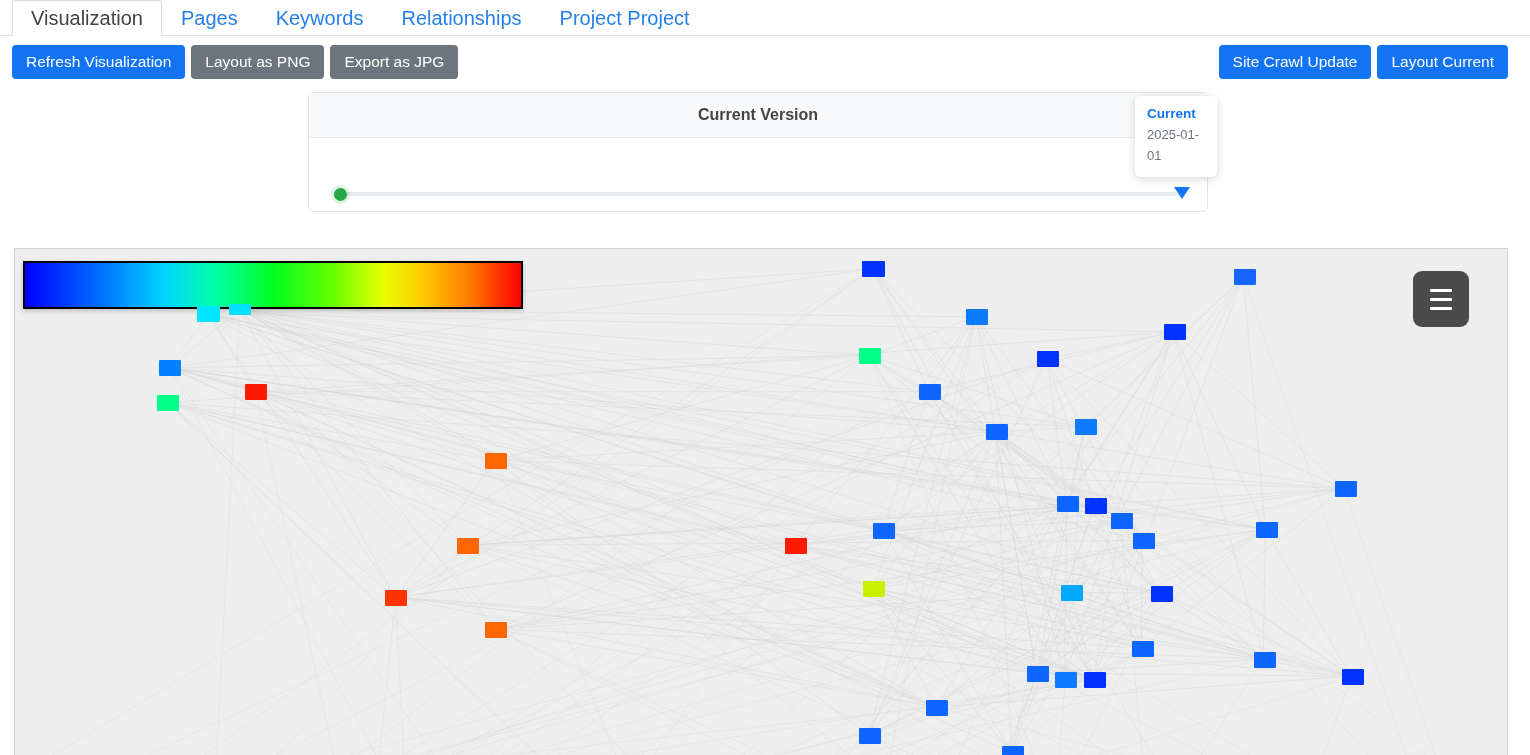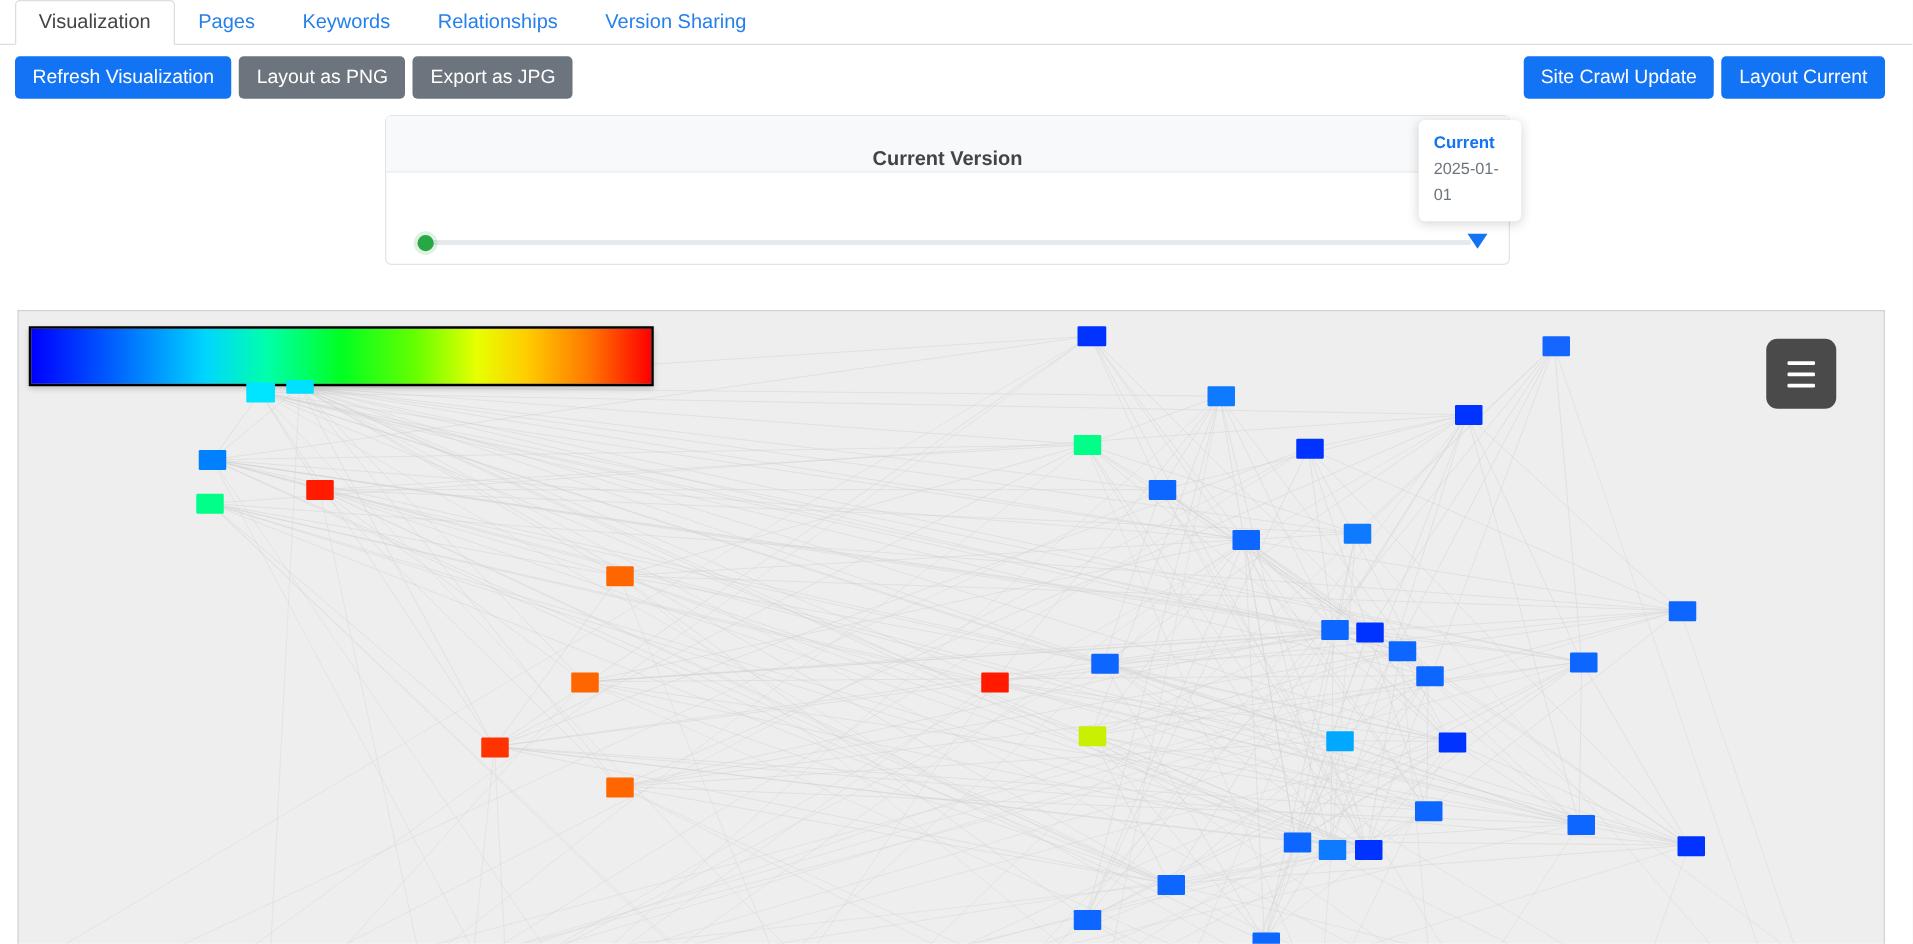--- a/index.html
+++ b/index.html
@@ -18,21 +18,21 @@
     position: relative;
     height: 36px;
     border-bottom: 1px solid #dddddd;
     display: flex;
     align-items: stretch;
     padding-left: 12px;
     box-sizing: border-box;
     background: #ffffff;
   }
   .tab {
-    font-size: 16px;
+    font-size: 20px;
     color: #2680eb;
     padding: 0 18px;
     display: flex;
     align-items: center;
     cursor: pointer;
     border: 1px solid transparent;
     border-bottom: none;
     box-sizing: border-box;
     line-height: 1;
     white-space: nowrap;
@@ -89,21 +89,21 @@
     background: #ffffff;
     border: 1px solid #e2e4e6;
     border-radius: 5px;
     box-sizing: border-box;
   }
   .version-card-header {
     height: 45px;
     background: #f8f9fa;
     border-bottom: 1px solid #e9ecef;
     display: flex;
-    align-items: flex-end;
+    align-items: center;
     justify-content: center;
     box-sizing: border-box;
   }
   .version-card-title {
     font-size: 16px;
     font-weight: bold;
     color: #444444;
   }
   .timeline-area {
     position: relative;
@@ -236,21 +236,21 @@
   }
 </style>
 </head>
 <body>
 
 <div class="tabbar" id="tabbar">
     <div class="tab active">Visualization</div>
     <div class="tab">Pages</div>
     <div class="tab">Keywords</div>
     <div class="tab">Relationships</div>
-    <div class="tab">Version Sharing</div>
+    <div class="tab">Project Project</div>
   </div>
 
 <div class="toolbar">
   <div class="toolbar-left" id="toolbar-left">
       <button class="btn btn-primary">Refresh Visualization</button>
       <button class="btn btn-secondary">Layout as PNG</button>
       <button class="btn btn-secondary">Export as JPG</button>
     </div>
   <div class="toolbar-right" id="toolbar-right">
       <button class="btn btn-primary">Site Crawl Update</button>

